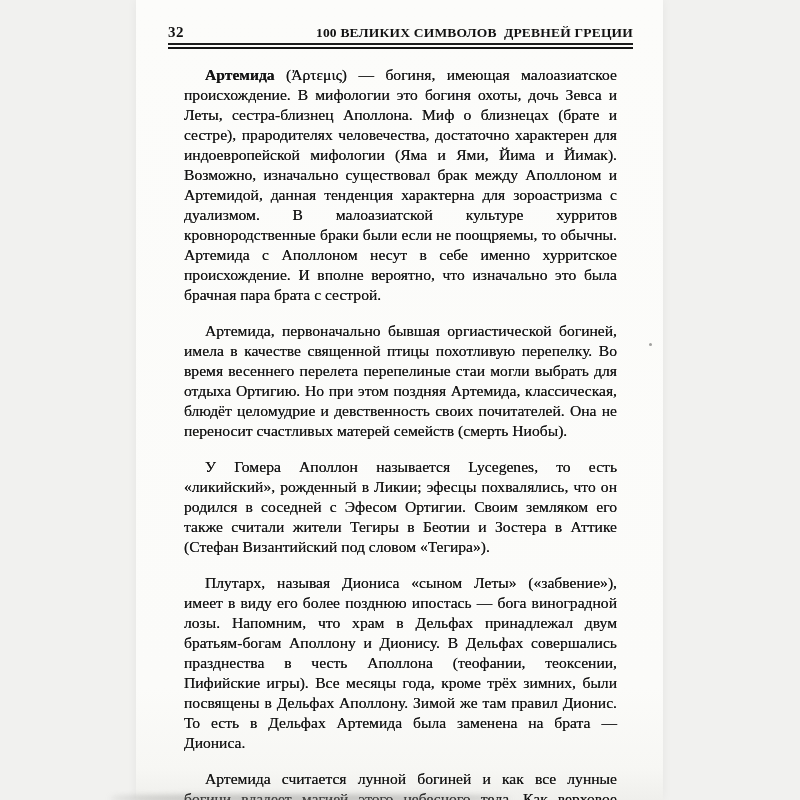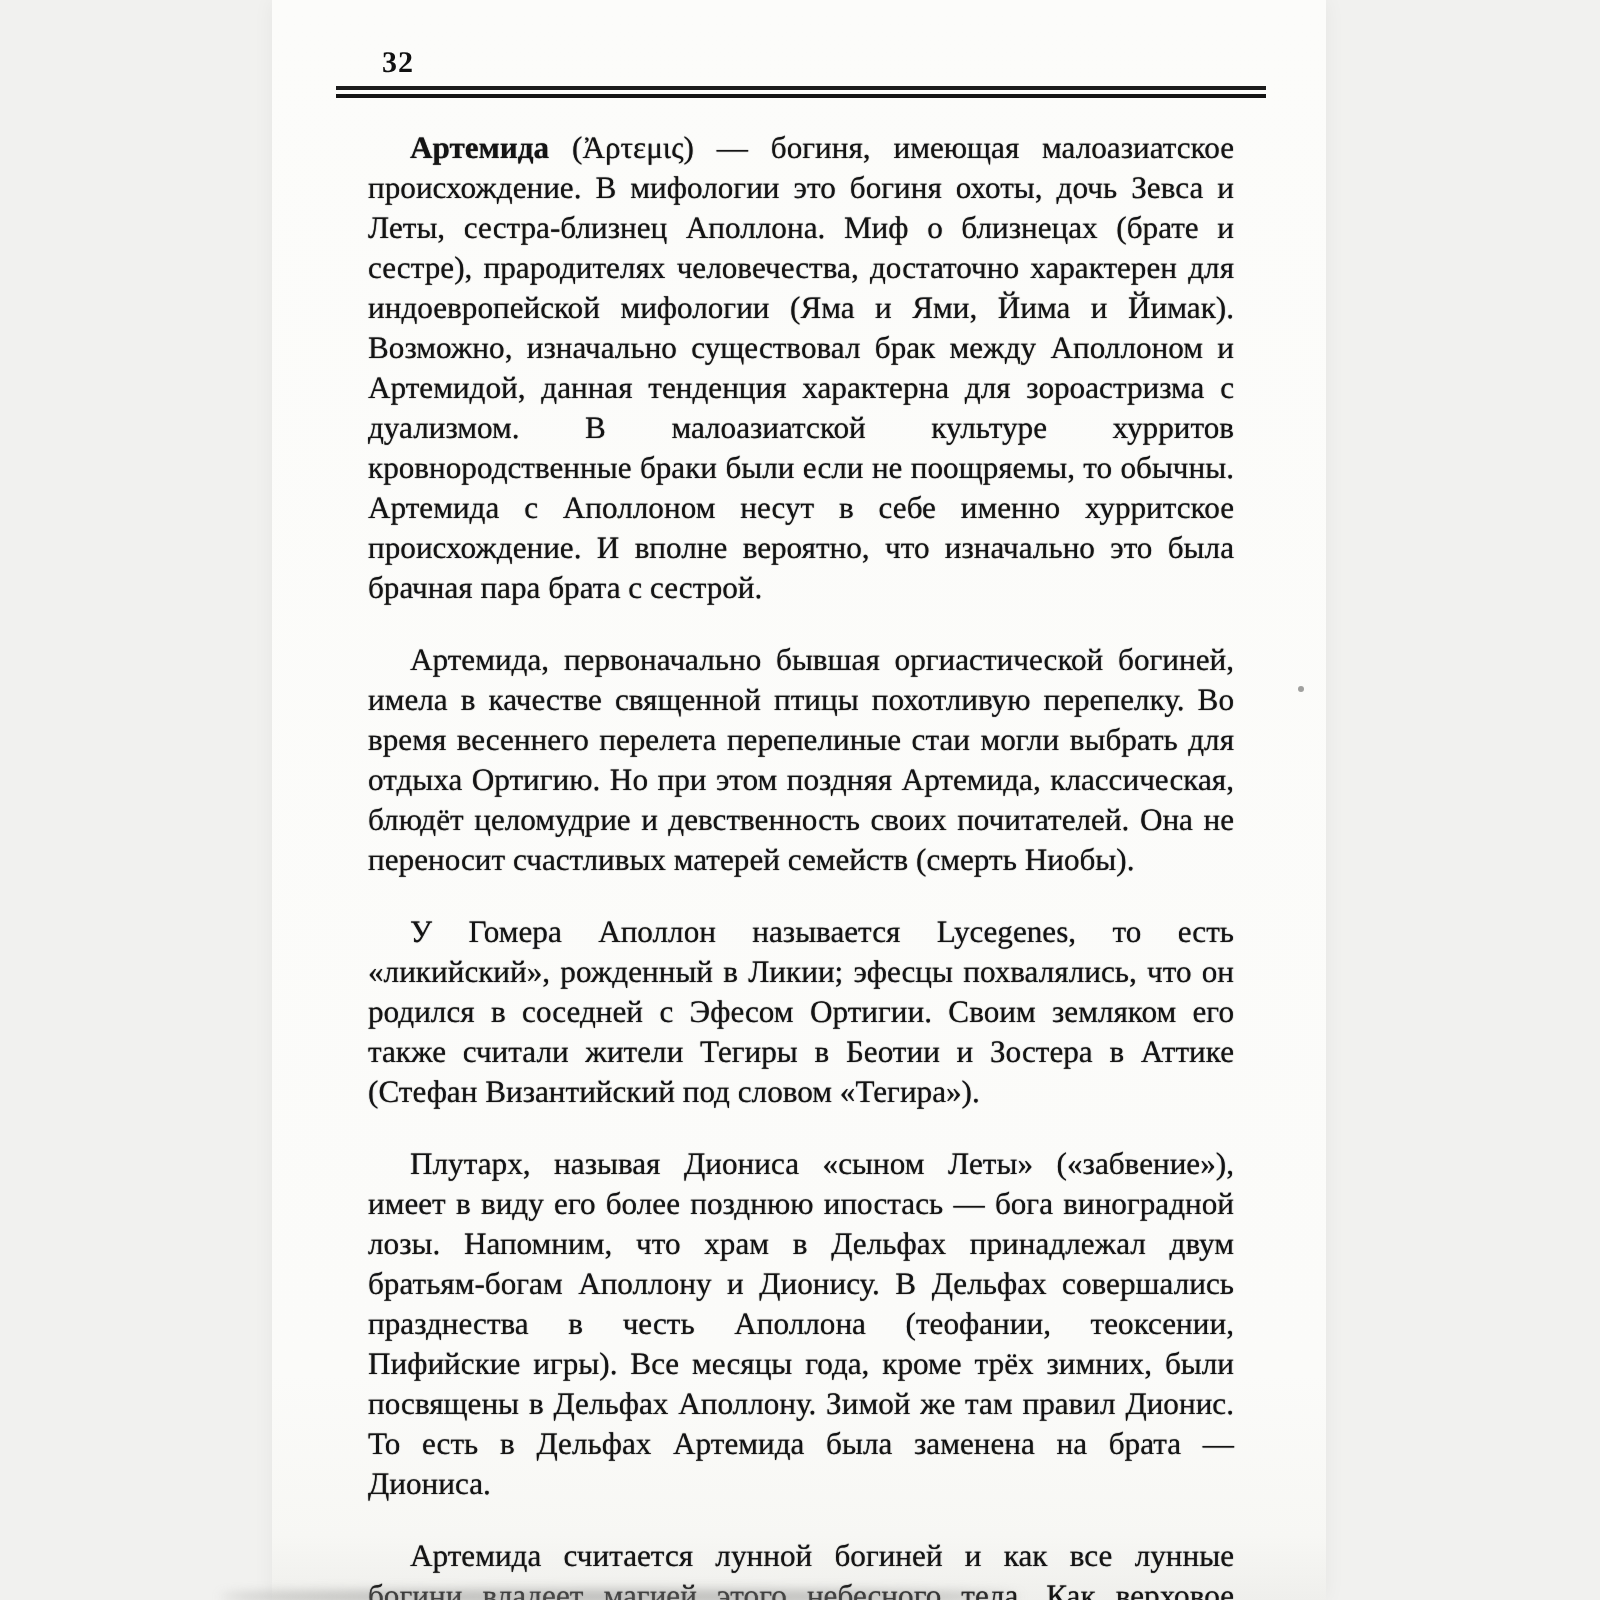--- a/index.html
+++ b/index.html
@@ -15,21 +15,20 @@
     position:absolute; left:136px; top:0; width:527px; height:800px;
     background:linear-gradient(180deg,#fcfcfa 0%,#fbfbf9 86%,#f7f7f4 96%,#efefec 100%);
     box-shadow:0 0 10px rgba(0,0,0,0.05);
   }
   .content {
     position:absolute; left:32px; top:24px; width:465px;
   }
   .header-row {
     display:flex; justify-content:space-between; align-items:baseline;
     color:#111;
-    margin-left:23px;
   }
   .page-num {
     font-weight:700; font-size:15px; letter-spacing:0.5px;
   }
   .running-title {
     font-weight:700; font-size:13.5px; white-space:pre; letter-spacing:0.2px;
   }
   .rule-thin  { height:1.5px; background:#1c1c1c; margin-top:2px; }
   .rule-thick { height:2.5px; background:#141414; margin-top:2px; }
   .body {
@@ -52,20 +51,21 @@
 </style>
 </head>
 <body>
 
 <div class="photo">
   <div class="page">
     <div class="content">
 
       <div class="header-row">
         <span class="page-num">32</span>
+        <span class="running-title">100 ВЕЛИКИХ СИМВОЛОВ  ДРЕВНЕЙ ГРЕЦИИ</span>
       </div>
       <div class="rule-thin"></div>
       <div class="rule-thick"></div>
 
       <div class="body">
         <p><span class="lead">Артемида</span><span> (Ἀρτεμις) — богиня, имеющая малоазиатское происхождение. В мифологии это богиня охоты, дочь Зевса и Леты, сестра-близнец Аполлона. Миф о близнецах (брате и сестре), прародителях человечества, достаточно характерен для индоевропейской мифологии (Яма и Ями, Йима и Йимак). Возможно, изначально существовал брак между Аполлоном и Артемидой, данная тенденция характерна для зороастризма с дуализмом. В малоазиатской культуре хурритов кровнородственные браки были если не поощряемы, то обычны. Артемида с Аполлоном несут в себе именно хурритское происхождение. И вполне вероятно, что изначально это была брачная пара брата с сестрой.</span></p>
         <p>Артемида, первоначально бывшая оргиастической богиней, имела в качестве священной птицы похотливую перепелку. Во время весеннего перелета перепелиные стаи могли выбрать для отдыха Ортигию. Но при этом поздняя Артемида, классическая, блюдёт целомудрие и девственность своих почитателей. Она не переносит счастливых матерей семейств (смерть Ниобы).</p>
         <p>У Гомера Аполлон называется Lycegenes, то есть «ликийский», рожденный в Ликии; эфесцы похвалялись, что он родился в соседней с Эфесом Ортигии. Своим земляком его также считали жители Тегиры в Беотии и Зостера в Аттике (Стефан Византийский под словом «Тегира»).</p>
         <p>Плутарх, называя Диониса «сыном Леты» («забвение»), имеет в виду его более позднюю ипостась — бога виноградной лозы. Напомним, что храм в Дельфах принадлежал двум братьям-богам Аполлону и Дионису. В Дельфах совершались празднества в честь Аполлона (теофании, теоксении, Пифийские игры). Все месяцы года, кроме трёх зимних, были посвящены в Дельфах Аполлону. Зимой же там правил Дионис. То есть в Дельфах Артемида была заменена на брата — Диониса.</p>
         <p>Артемида считается лунной богиней и как все лунные богини владеет магией этого небесного тела. Как верховое животное Артемида использовала ланей, впряжённых в колесницу, чем близка с Иштар и Астартой. Артемида является младшим членом триады лунной богини с символом трилистник, кроме Артемиды, сюда входят Геката, Гекуба, Кибела.</p>

